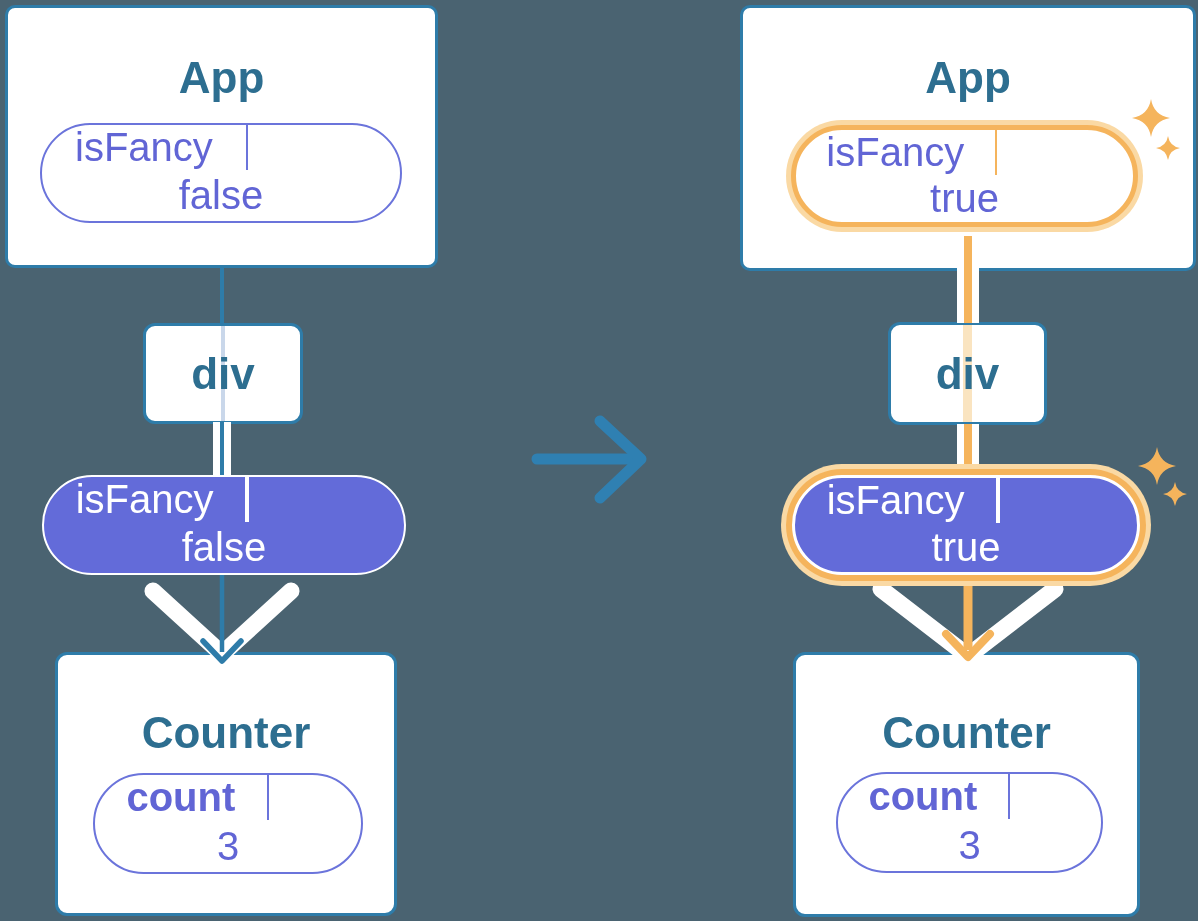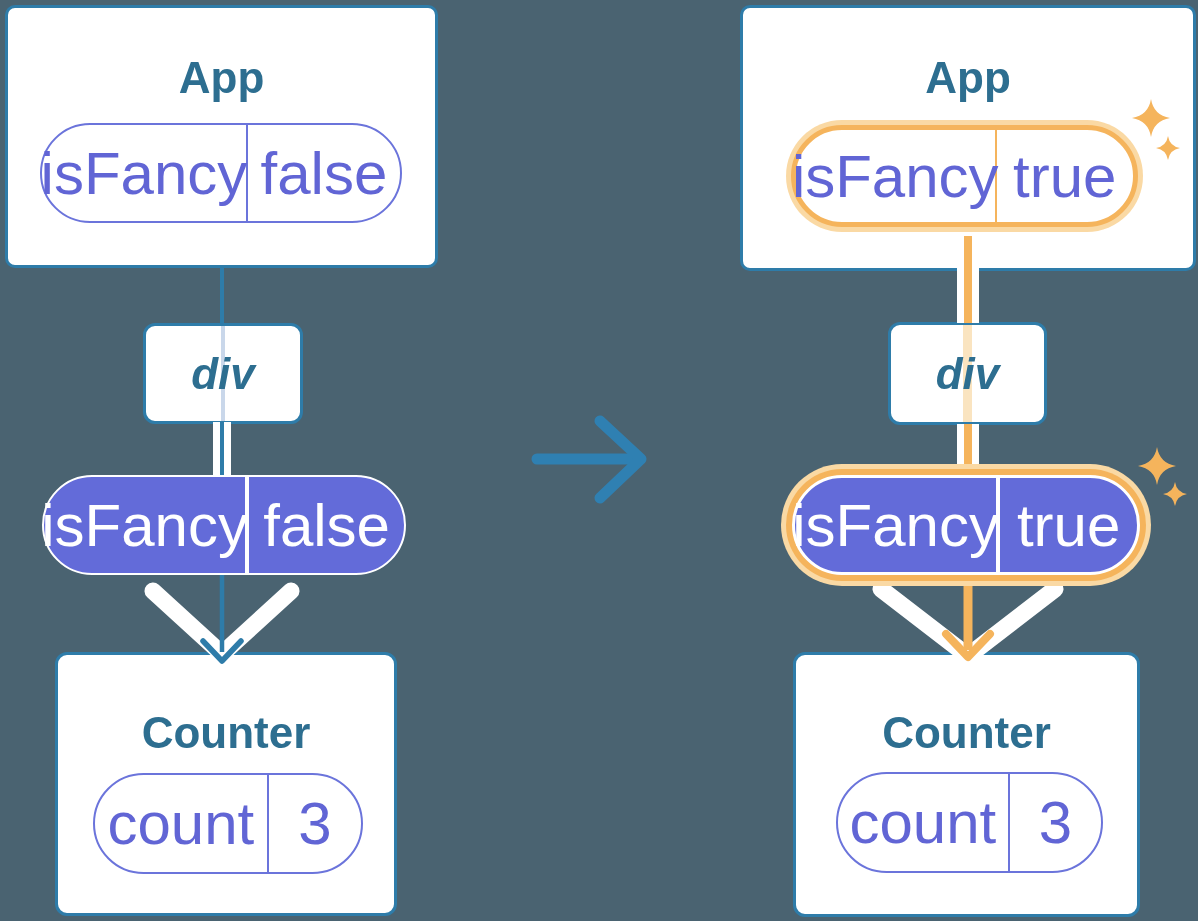--- a/index.html
+++ b/index.html
@@ -8,33 +8,33 @@
     --light-blue-line:#C9D7EA; --orange:#F5B45C; --orange-halo:#FAD9A4; --cream-line:#FAE4C0;
     --white:#FFFFFF;
   }
   html,body{margin:0;padding:0;}
   body{background:var(--background);font-family:"Liberation Sans",sans-serif;}
   .canvas{position:relative;width:1198px;height:921px;background:var(--background);overflow:hidden;}
   
   .card{position:absolute;background:var(--card-bg);border:3px solid var(--line-blue);box-sizing:border-box;z-index:1;}
   .app-card{border-radius:10px;}
   .counter-card{border-radius:12px;}
-  .div-box{border-radius:12px;display:flex;align-items:center;justify-content:center;font-style:italic;}
+  .div-box{border-radius:12px;display:flex;align-items:center;justify-content:center;}
   .card-title{position:absolute;left:0;right:0;top:44px;height:52px;display:flex;align-items:center;justify-content:center;
     font-size:44px;font-weight:600;color:var(--heading);}
   .counter-card .card-title{top:52px;}
   .div-label{font-size:44px;font-weight:600;color:var(--heading);position:relative;z-index:2;}
   .inner-line{position:absolute;top:0;bottom:0;left:50%;z-index:1;}
   
-  .pill{position:absolute;display:flex;box-sizing:border-box;border-radius:999px;z-index:4;font-size:60px;}
+  .pill{position:absolute;display:flex;box-sizing:border-box;border-radius:999px;z-index:4;font-size:40px;flex-direction:column;}
   .pill .cell{display:flex;align-items:center;justify-content:center;box-sizing:border-box;}
   .outline-pill{background:var(--card-bg);border:2.5px solid var(--indigo-border);color:var(--indigo-text);}
   .outline-pill .cell.key{width:57.5%;border-right:2.5px solid var(--indigo-border);}
   .outline-pill .cell.val{flex:1;}
-  .count-pill .cell.key{width:65.3%;}
+  .count-pill .cell.key{width:65.3%;font-weight:bold;}
   .purple-pill{background:var(--purple);color:var(--white);border:2.5px solid var(--white);}
   .purple-pill .cell.key{width:57%;border-right:4px solid var(--white);}
   .purple-pill .cell.val{flex:1;}
   .hl-app-pill{background:var(--card-bg);border:5px solid var(--orange);box-shadow:0 0 0 5px var(--orange-halo);color:var(--indigo-text);}
   .hl-app-pill .cell.key{width:59.5%;border-right:2.5px solid var(--orange);}
   .hl-app-pill .cell.val{flex:1;}
   .hl-purple-pill{background:var(--purple);color:var(--white);border:3px solid var(--white);
     box-shadow:0 0 0 6px var(--orange),0 0 0 11px var(--orange-halo);}
   .hl-purple-pill .cell.key{width:60%;border-right:4px solid var(--white);}
   .hl-purple-pill .cell.val{flex:1;}

